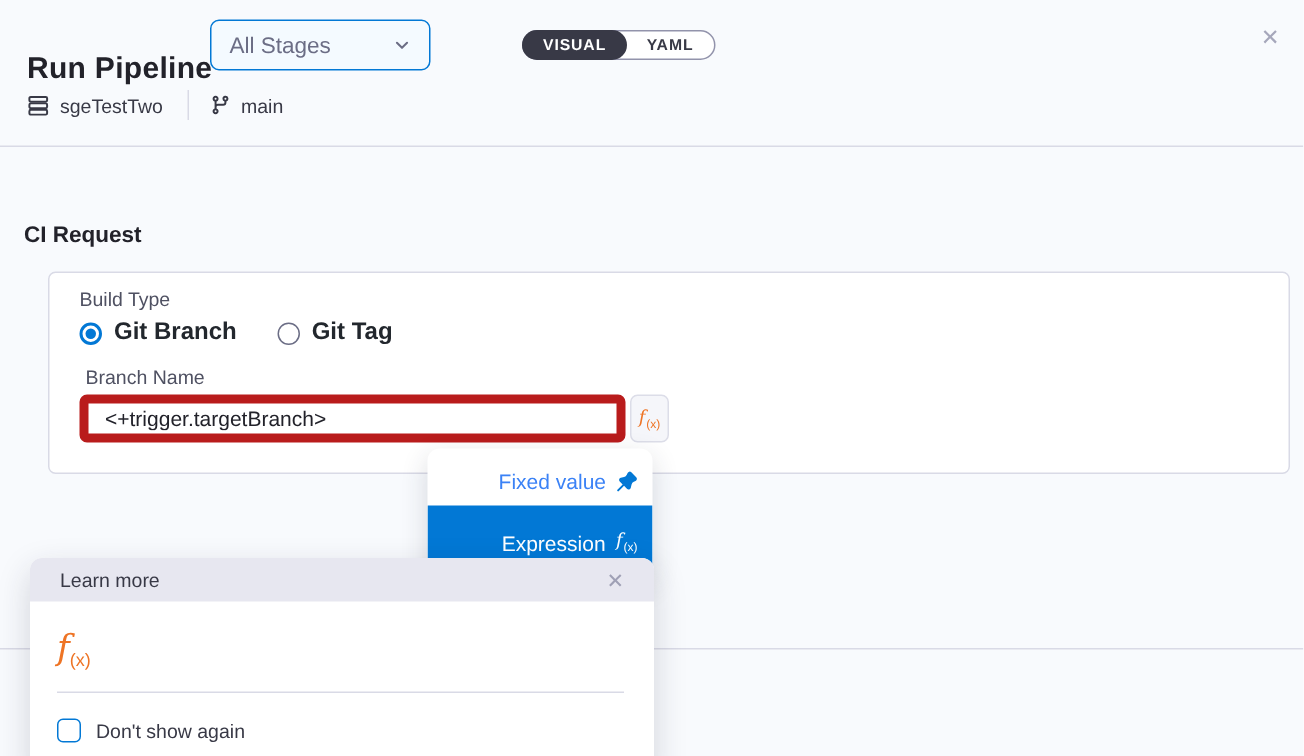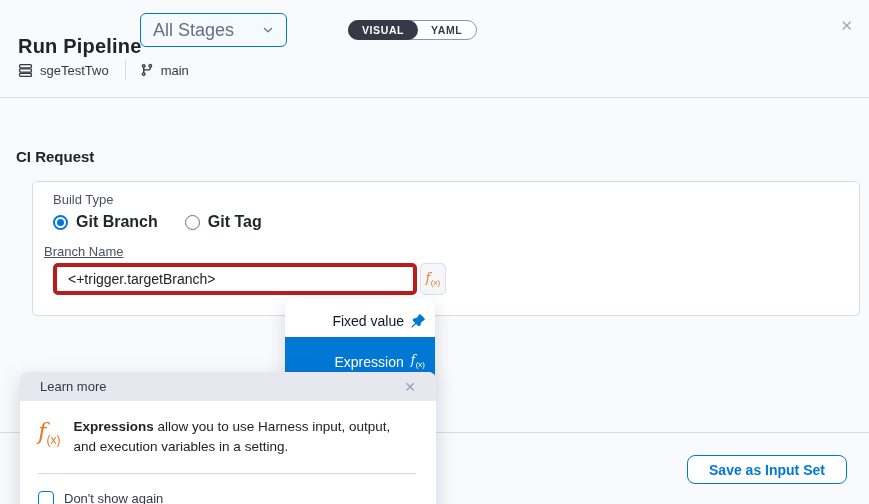--- a/index.html
+++ b/index.html
@@ -8,21 +8,21 @@
     background:#F8FAFD;font-family:"Liberation Sans",sans-serif;color:#22222A;
   }
   
   .header{position:absolute;top:0;left:0;right:0;height:97px;background:#F8FAFD;border-bottom:1px solid #D9DAE6;}
   .page-title{position:absolute;left:18px;top:16px;font-size:20px;font-weight:700;color:#22222A;letter-spacing:.2px;margin-top:19px;}
   .stage-select{
     position:absolute;left:140px;top:13px;width:147px;height:34px;box-sizing:border-box;
     border:1.5px solid #0278D5;border-radius:6px;background:#F4FAFF;
     display:flex;align-items:center;justify-content:space-between;padding:0 12px;cursor:pointer;
   }
-  .stage-select .sel-text{font-size:18px;font-weight:500;color:#6B6D85;}
+  .stage-select .sel-text{font-size:15px;font-weight:500;color:#6B6D85;}
   .toggle{
     position:absolute;left:348px;top:20px;height:20px;border:1px solid #9293AB;border-radius:11px;
     display:flex;align-items:stretch;background:#FFFFFF;box-sizing:border-box;cursor:pointer;
   }
   .toggle .seg{font-size:10.5px;font-weight:700;letter-spacing:.6px;line-height:18px;padding:0 14px;border-radius:10px;text-align:right;}
   .toggle .seg.active{background:#383946;color:#FFFFFF;margin:-1px;line-height:20px;}
   .toggle .seg.inactive{color:#383946;}
   .dialog-close{position:absolute;right:16px;top:16px;font-size:15px;color:#A6A7BB;cursor:pointer;line-height:20px;}
   .context-row{position:absolute;left:18px;top:60px;display:flex;align-items:center;font-size:13px;color:#383946;}
   .context-row .lbl{margin-left:7px;}
@@ -32,39 +32,39 @@
   .card{position:absolute;left:20px;top:181px;width:828px;height:135px;box-sizing:border-box;
     background:#FFFFFF;border:1px solid #D9DAE6;border-radius:5px;margin-left:12px;}
   .build-type-label{position:absolute;left:20px;top:10px;font-size:13px;color:#4F5162;}
   .radio-row{position:absolute;left:20px;top:31px;display:flex;gap:27px;align-items:center;}
   .radio-item{display:flex;align-items:center;gap:8px;cursor:pointer;}
   .radio-circle{width:15px;height:15px;box-sizing:border-box;border:1.5px solid #6B6D85;border-radius:50%;
     display:flex;align-items:center;justify-content:center;background:#fff;}
   .radio-item.checked .radio-circle{border:2px solid #0278D5;}
   .radio-item.checked .radio-circle::after{content:"";width:7px;height:7px;border-radius:50%;background:#0278D5;}
   .radio-label{font-size:16px;font-weight:700;color:#22272D;}
-  .branch-name-label{position:absolute;left:11px;top:62px;font-size:13px;color:#4F5162;text-decoration:underline;}
+  .branch-name-label{position:absolute;left:24px;top:62px;font-size:13px;color:#4F5162;}
   .input-row{position:absolute;left:20px;top:81px;display:flex;align-items:center;}
-  .text-input{width:364px;height:32px;box-sizing:border-box;border:4px solid #b91c1c;border-radius:5px;
+  .text-input{width:364px;height:32px;box-sizing:border-box;border:6px solid #b91c1c;border-radius:5px;
     padding:0 11px;font-size:14px;color:#22222A;font-family:"Liberation Sans",sans-serif;background:#fff;outline:none;}
   .fx-btn{width:26px;height:32px;margin-left:3px;box-sizing:border-box;border:1px solid #DCDDE8;border-radius:5px;
     background:#F5F6FA;display:flex;align-items:center;justify-content:center;cursor:pointer;}
   .fx{color:#EE7425;font-size:12px;line-height:1;white-space:nowrap;}
   .fx i{font-style:italic;font-family:"DejaVu Serif",serif;}
   .fx sub{font-size:8px;vertical-align:-3px;margin-left:.5px;}
   
   .footer-divider{position:absolute;left:0;right:0;top:432px;height:1px;background:#D9DAE6;}
   .save-btn{position:absolute;left:687px;top:455px;width:160px;height:29px;box-sizing:border-box;
     background:#FFFFFF;border:1.5px solid #0278D5;border-radius:8px;color:#0278D5;
     font-size:14px;font-weight:700;font-family:"Liberation Sans",sans-serif;cursor:pointer;}
   
   .value-menu{position:absolute;left:285px;top:299px;width:150px;background:#FFFFFF;border-radius:8px;
     box-shadow:0 6px 18px rgba(40,41,61,.16);padding-top:6px;overflow:hidden;}
   .menu-item{height:32px;display:flex;align-items:center;justify-content:flex-end;gap:7px;padding:0 10px;
-    font-size:14px;color:#0f172a;cursor:pointer;}
+    font-size:14px;color:#3b82f6;cursor:pointer;}
   .menu-item.selected{height:49px;background:#0278D5;color:#FFFFFF;}
   .menu-item .fx{color:#FFFFFF;font-size:12px;}
   
   .learn-popover{position:absolute;left:20px;top:372px;width:416px;background:#FFFFFF;border-radius:8px;
     box-shadow:0 8px 22px rgba(40,41,61,.18);}
   .pop-header{height:29px;background:#E7E7F0;border-radius:8px 8px 0 0;display:flex;align-items:center;
     justify-content:space-between;padding:0 20px;font-size:13px;color:#383946;}
   .pop-close{color:#9FA0B5;font-size:14px;cursor:pointer;}
   .pop-body{padding:16px 20px 0 18px;}
   .pop-row{display:flex;gap:13px;align-items:flex-start;}
@@ -143,21 +143,20 @@
 
     <div class="input-row">
       <input class="text-input" type="text" value="&lt;+trigger.targetBranch&gt;" style="">
       <div class="fx-btn">
         <span class="fx"><i>f</i><sub>(x)</sub></span>
       </div>
     </div>
   </div>
 
   <div class="footer-divider"></div>
-  <button class="save-btn">Save as Input Set</button>
 
   <div class="value-menu">
     <div class="menu-item">
       <span>Fixed value</span>
       <span>
         <svg width="14" height="14" viewBox="0 0 16 16">
             <path fill="#0278D5" d="m11.294.984 3.722 3.722a1.75 1.75 0 0 1-.504 2.826l-1.327.613a3.089 3.089 0 0 0-1.707 2.084l-.584 2.454c-.317 1.332-1.972 1.8-2.94.832L5.75 11.311 1.78 15.28a.749.749 0 1 1-1.06-1.06l3.969-3.97-2.204-2.204c-.968-.968-.5-2.623.832-2.94l2.454-.584a3.08 3.08 0 0 0 2.084-1.707l.613-1.327a1.75 1.75 0 0 1 2.826-.504Z"></path>
           </svg>
       </span>
     </div>
@@ -168,21 +167,20 @@
   </div>
 
   <div class="learn-popover">
     <div class="pop-header">
       <span>Learn more</span>
       <span class="pop-close">✕</span>
     </div>
     <div class="pop-body">
       <div class="pop-row">
         <span class="fx-big"><i>f</i><sub>(x)</sub></span>
-        <p class="pop-text"><b>Expressions</b><span> allow you to use Harness input, output, and execution variables in a setting.</span></p>
       </div>
       <div class="pop-divider"></div>
       <div class="pop-check-row">
         <span class="checkbox"></span>
         <span class="check-label">Don't show again</span>
       </div>
     </div>
   </div>
 
 </div>

